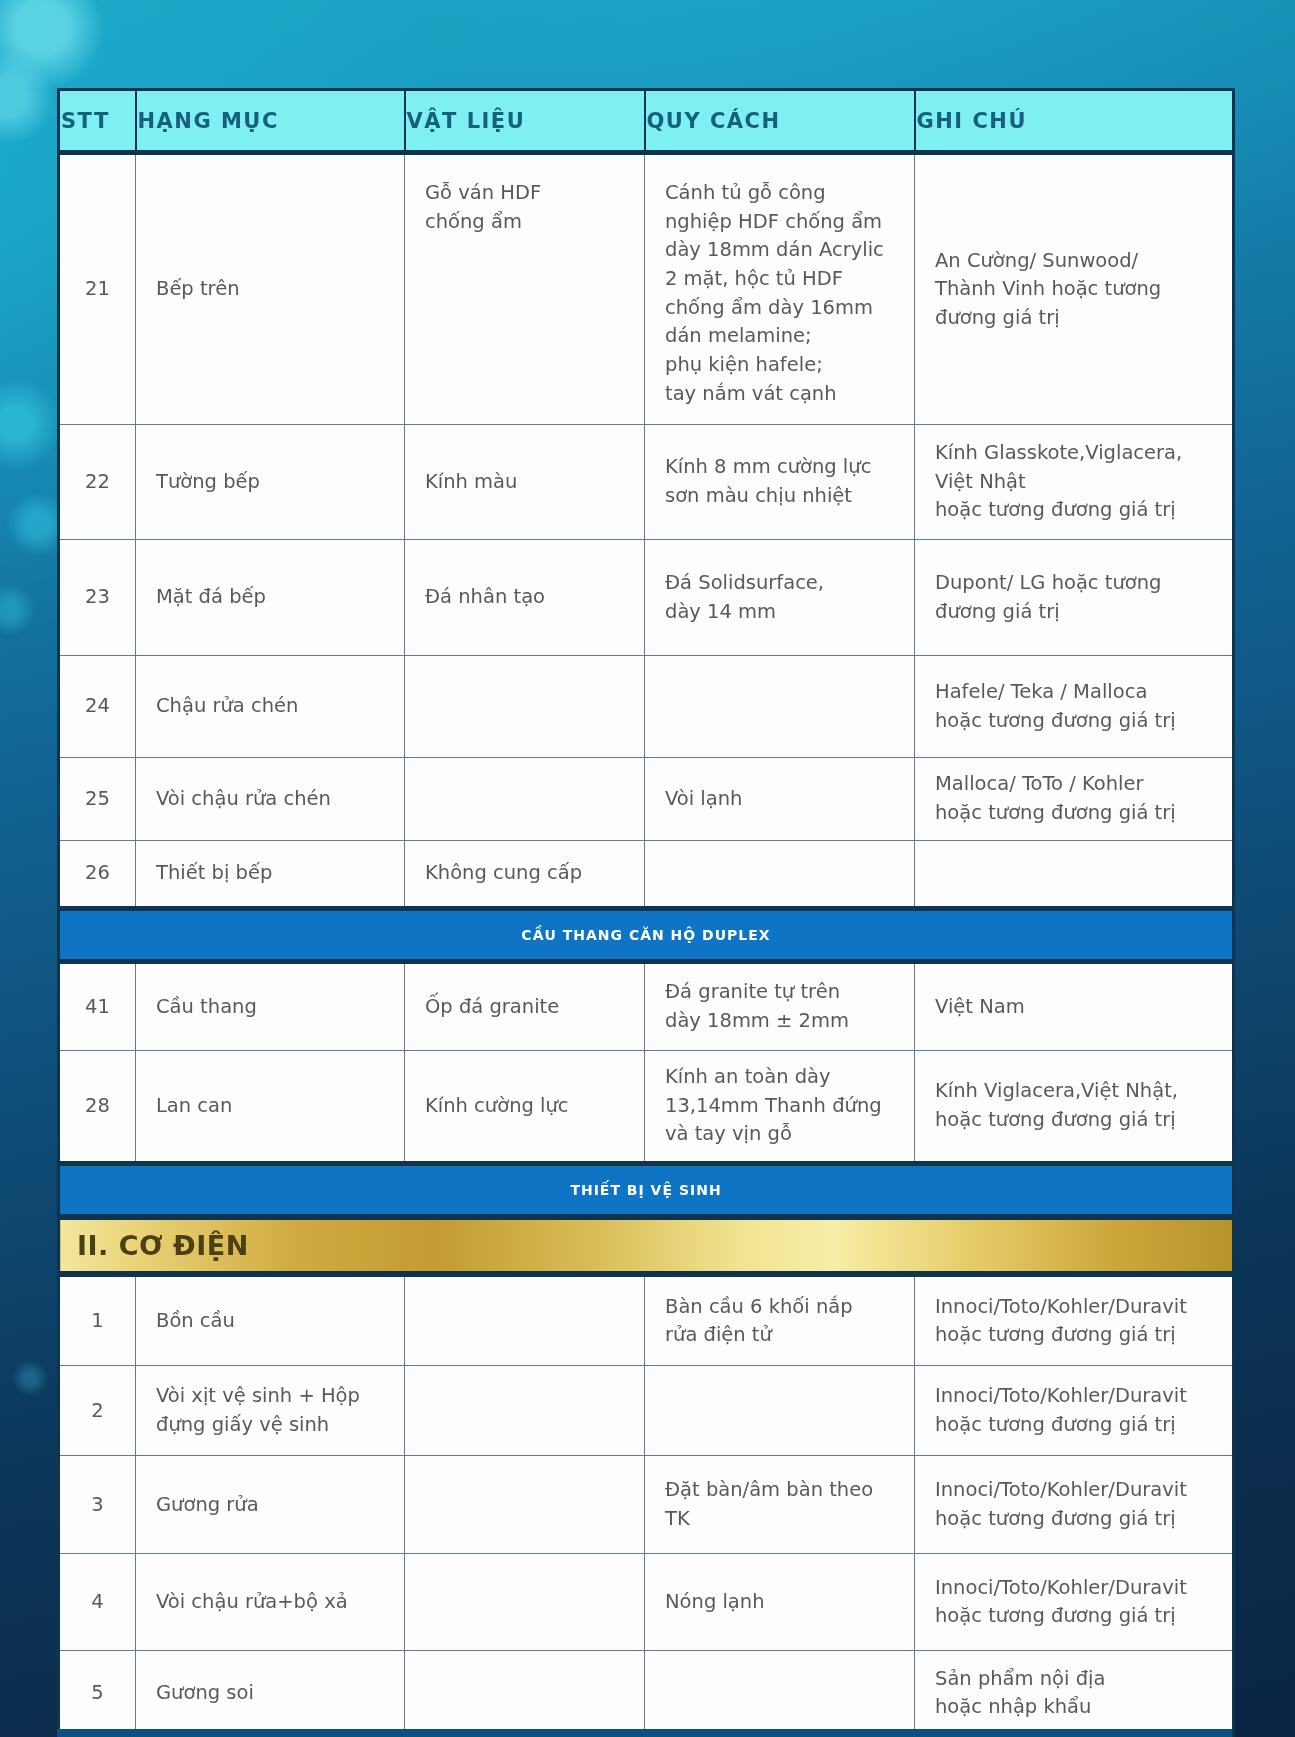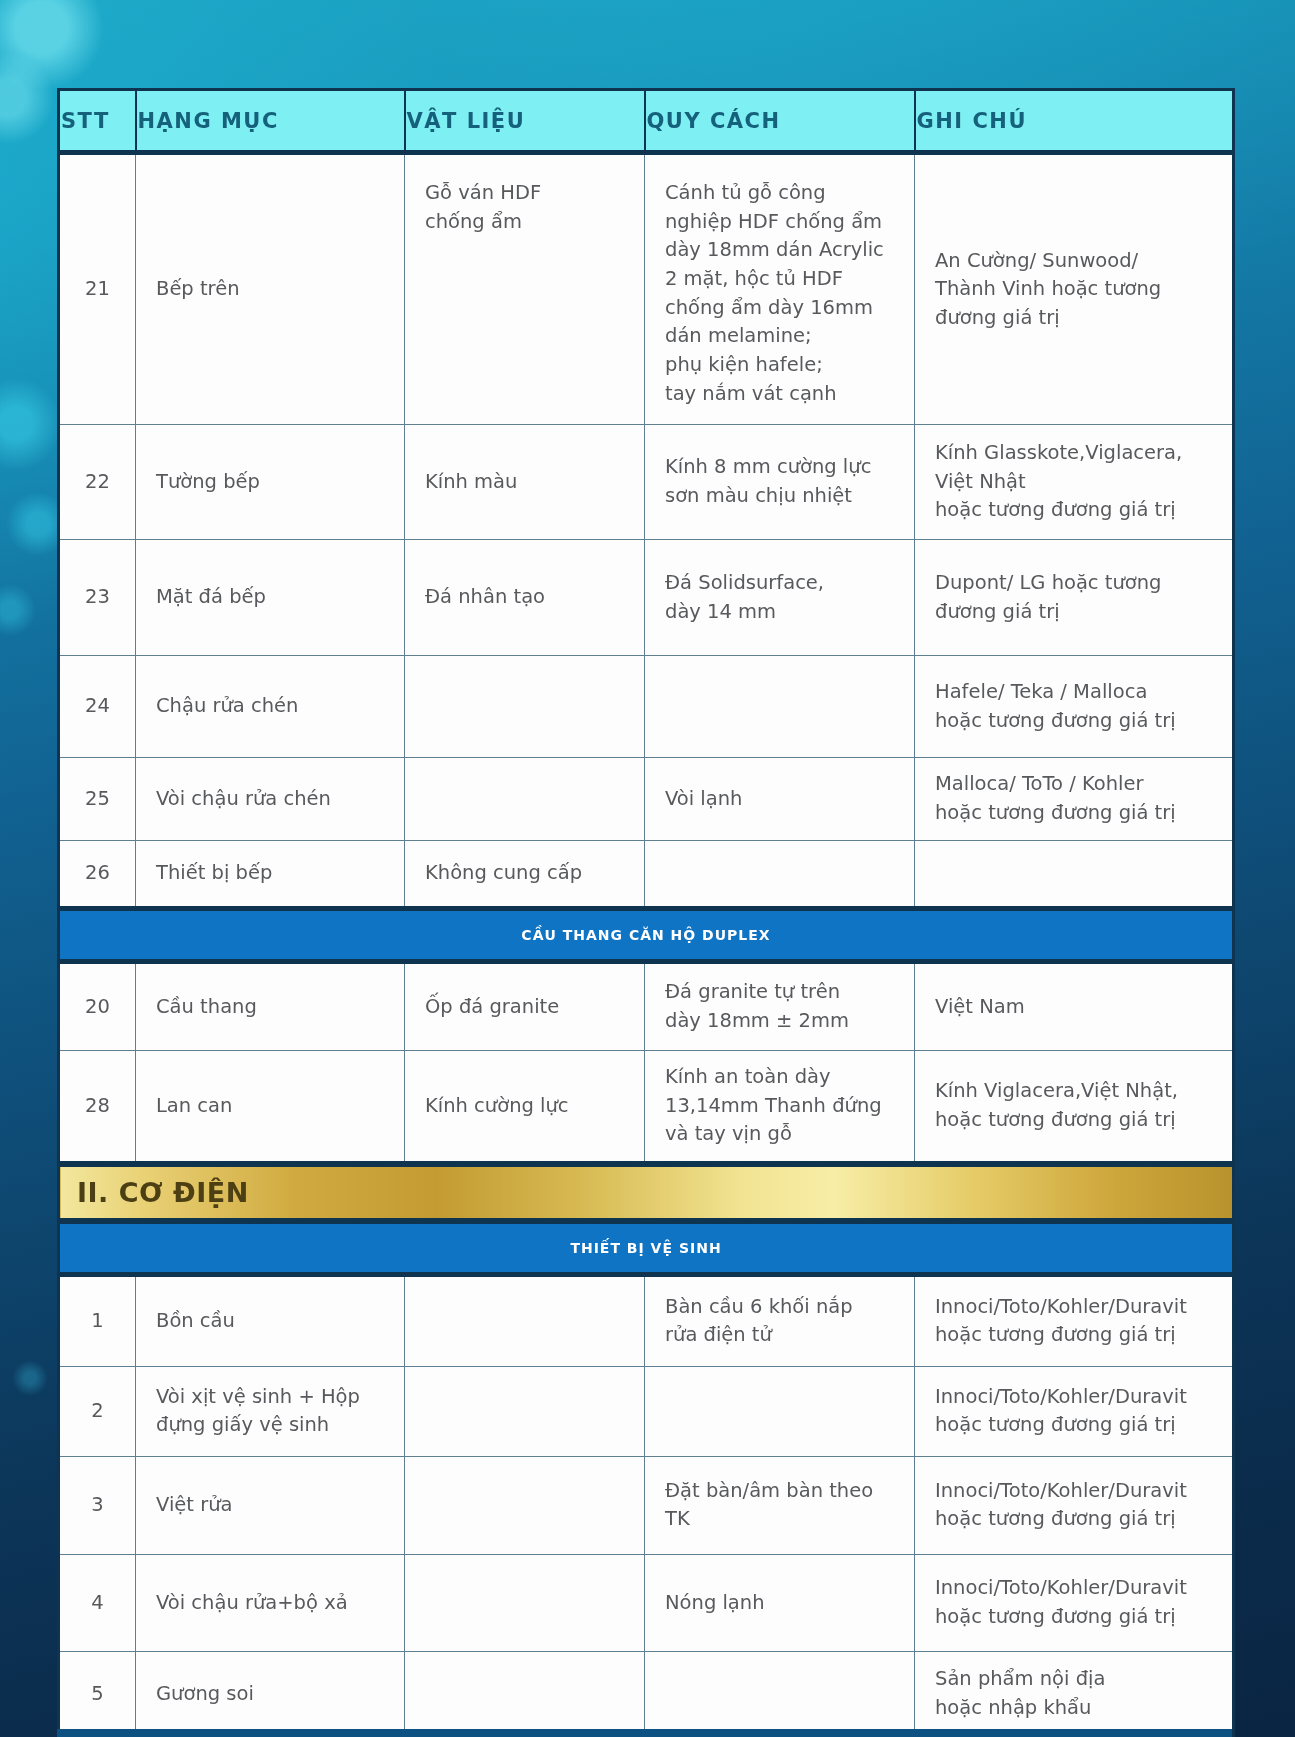--- a/index.html
+++ b/index.html
@@ -144,42 +144,42 @@
           <td class="stt">26</td>
           <td>Thiết bị bếp</td>
           <td>Không cung cấp</td>
           <td></td>
           <td></td>
         </tr>
         <tr>
           <td colspan="5" class="blue-banner">CẦU THANG CĂN HỘ DUPLEX</td>
         </tr>
         <tr style="height: 89px;">
-          <td class="stt">20</td>
+          <td class="stt">41</td>
           <td>Cầu thang</td>
           <td>Ốp đá granite</td>
           <td>Đá granite tự trên
 dày 18mm ± 2mm</td>
           <td>Việt Nam</td>
         </tr>
         <tr style="height: 104px;">
           <td class="stt">28</td>
           <td>Lan can</td>
           <td>Kính cường lực</td>
           <td>Kính an toàn dày
 13,14mm Thanh đứng
 và tay vịn gỗ</td>
           <td>Kính Viglacera,Việt Nhật,
 hoặc tương đương giá trị</td>
         </tr>
         <tr>
+          <td colspan="5" class="blue-banner">THIẾT BỊ VỆ SINH</td>
+        </tr>
+        <tr>
           <td colspan="5" class="gold-banner">II. CƠ ĐIỆN</td>
-        </tr>
-        <tr>
-          <td colspan="5" class="blue-banner">THIẾT BỊ VỆ SINH</td>
         </tr>
         <tr style="height: 92px;">
           <td class="stt">1</td>
           <td>Bồn cầu</td>
           <td></td>
           <td>Bàn cầu 6 khối nắp
 rửa điện tử</td>
           <td>Innoci/Toto/Kohler/Duravit
 hoặc tương đương giá trị</td>
         </tr>
@@ -187,21 +187,21 @@
           <td class="stt">2</td>
           <td>Vòi xịt vệ sinh + Hộp
 đựng giấy vệ sinh</td>
           <td></td>
           <td></td>
           <td>Innoci/Toto/Kohler/Duravit
 hoặc tương đương giá trị</td>
         </tr>
         <tr style="height: 98px;">
           <td class="stt">3</td>
-          <td>Việt rửa</td>
+          <td>Gương rửa</td>
           <td></td>
           <td>Đặt bàn/âm bàn theo
 TK</td>
           <td>Innoci/Toto/Kohler/Duravit
 hoặc tương đương giá trị</td>
         </tr>
         <tr style="height: 97px;">
           <td class="stt">4</td>
           <td>Vòi chậu rửa+bộ xả</td>
           <td></td>

